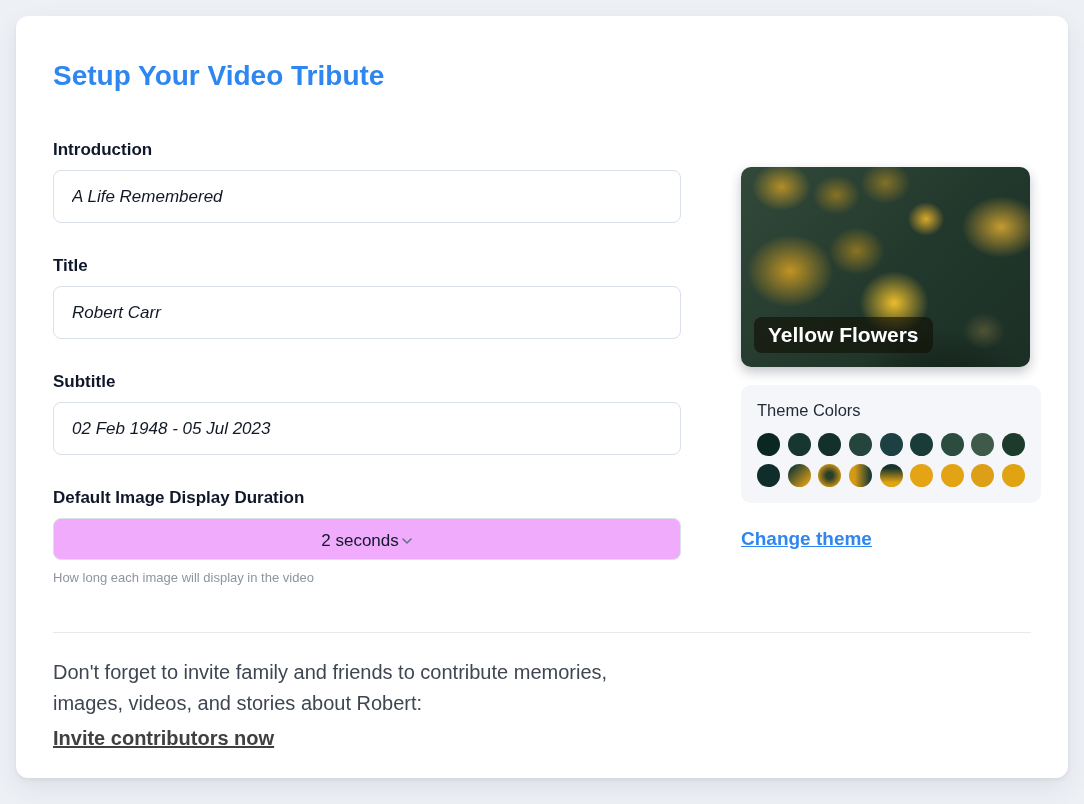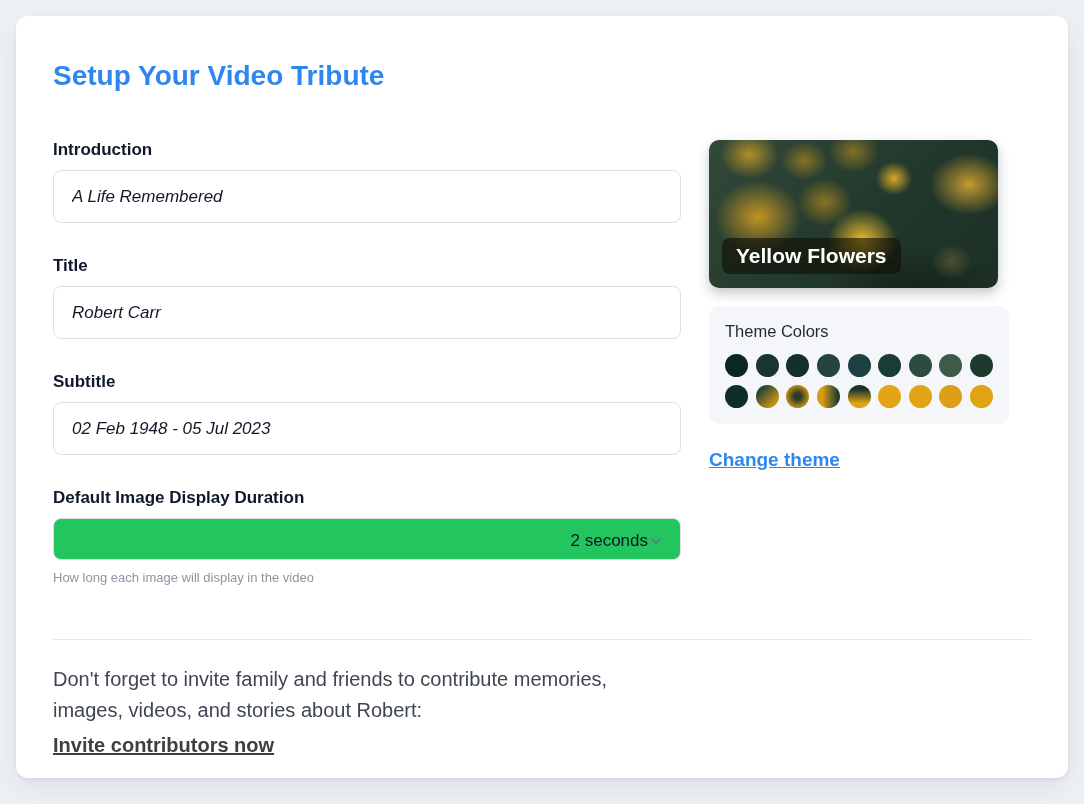--- a/index.html
+++ b/index.html
@@ -14,49 +14,49 @@
     width:1052px; height:762px;
     background:#ffffff;
     border-radius:12px;
     box-shadow:0 2px 4px rgba(15,23,42,.06), 0 10px 28px rgba(15,23,42,.07);
     padding:44px 37px 37px 37px;
   }
   .page-title {
     font-size:28px; font-weight:700; color:#2e86f0;
     margin-bottom:48px;
   }
-  .columns { display:flex; gap:28px; }
+  .columns { display:flex; gap:60px; }
   .col-left { width:628px; flex:0 0 628px; }
   .col-right { width:300px; flex:0 0 300px; }
 
   .field { margin-bottom:33px; }
   .field-label {
     display:block; font-size:17px; font-weight:700; color:#0f172a;
     margin-bottom:10px;
   }
   .text-input {
     width:100%; height:53px;
     border:1px solid #d9e0e9; border-radius:8px;
     padding:0 18px; font-size:17px; color:#111827;
     font-family:"Liberation Sans", sans-serif;
     background:#fff; outline:none;font-style:italic;
   }
   .select-box {
     width:100%; height:42px;
     border:1px solid #d9e0e9; border-radius:8px;
     padding:4px 16px 0 18px;
-    display:flex; align-items:center; justify-content:flex-end;
-    font-size:17px; color:#111827; background:#22c55e; cursor:pointer;
+    display:flex; align-items:center; justify-content:center;
+    font-size:17px; color:#111827; background:#f0abfc; cursor:pointer;
   }
   .chevron { width:16px; height:16px; color:#64748b; }
   .help-text { margin-top:10px; font-size:13px; color:#8d959f; }
 
   .theme-card {
-    margin-top:0;
-    width:289px; height:148px;
+    margin-top:27px;
+    width:289px; height:200px;
     border-radius:10px; position:relative; overflow:hidden; cursor:pointer;
     box-shadow:0 5px 12px rgba(15,23,42,.25);
     background:
       radial-gradient(42px 34px at 14% 10%, rgba(222,166,34,.75) 0%, rgba(222,166,34,0) 70%),
       radial-gradient(34px 28px at 33% 14%, rgba(196,146,26,.60) 0%, rgba(196,146,26,0) 70%),
       radial-gradient(36px 30px at 50% 8%,  rgba(205,152,30,.55) 0%, rgba(205,152,30,0) 70%),
       radial-gradient(26px 24px at 64% 26%, rgba(238,180,40,.90) 0%, rgba(238,180,40,0) 70%),
       radial-gradient(56px 44px at 90% 30%, rgba(226,172,48,.85) 0%, rgba(226,172,48,0) 70%),
       radial-gradient(62px 52px at 17% 52%, rgba(219,162,32,.85) 0%, rgba(219,162,32,0) 70%),
       radial-gradient(40px 34px at 40% 42%, rgba(206,152,26,.60) 0%, rgba(206,152,26,0) 70%),
@@ -115,21 +115,21 @@
       <div class="field">
         <label class="field-label">Title</label>
         <input type="text" class="text-input" value="Robert Carr" style="">
       </div>
 
       <div class="field">
         <label class="field-label">Subtitle</label>
         <input type="text" class="text-input" value="02 Feb 1948 - 05 Jul 2023" style="">
       </div>
 
-      <div class="field" style="margin-bottom:17px;">
+      <div class="field" style="margin-bottom:10px;">
         <label class="field-label">Default Image Display Duration</label>
         <div class="select-box">
           <span>2 seconds</span>
           <svg class="chevron" viewBox="0 0 24 24" fill="none" stroke="currentColor" stroke-width="2.4" stroke-linecap="round" stroke-linejoin="round">
               <polyline points="6 9 12 15 18 9"></polyline>
             </svg>
         </div>
         <div class="help-text">How long each image will display in the video</div>
       </div>
 

